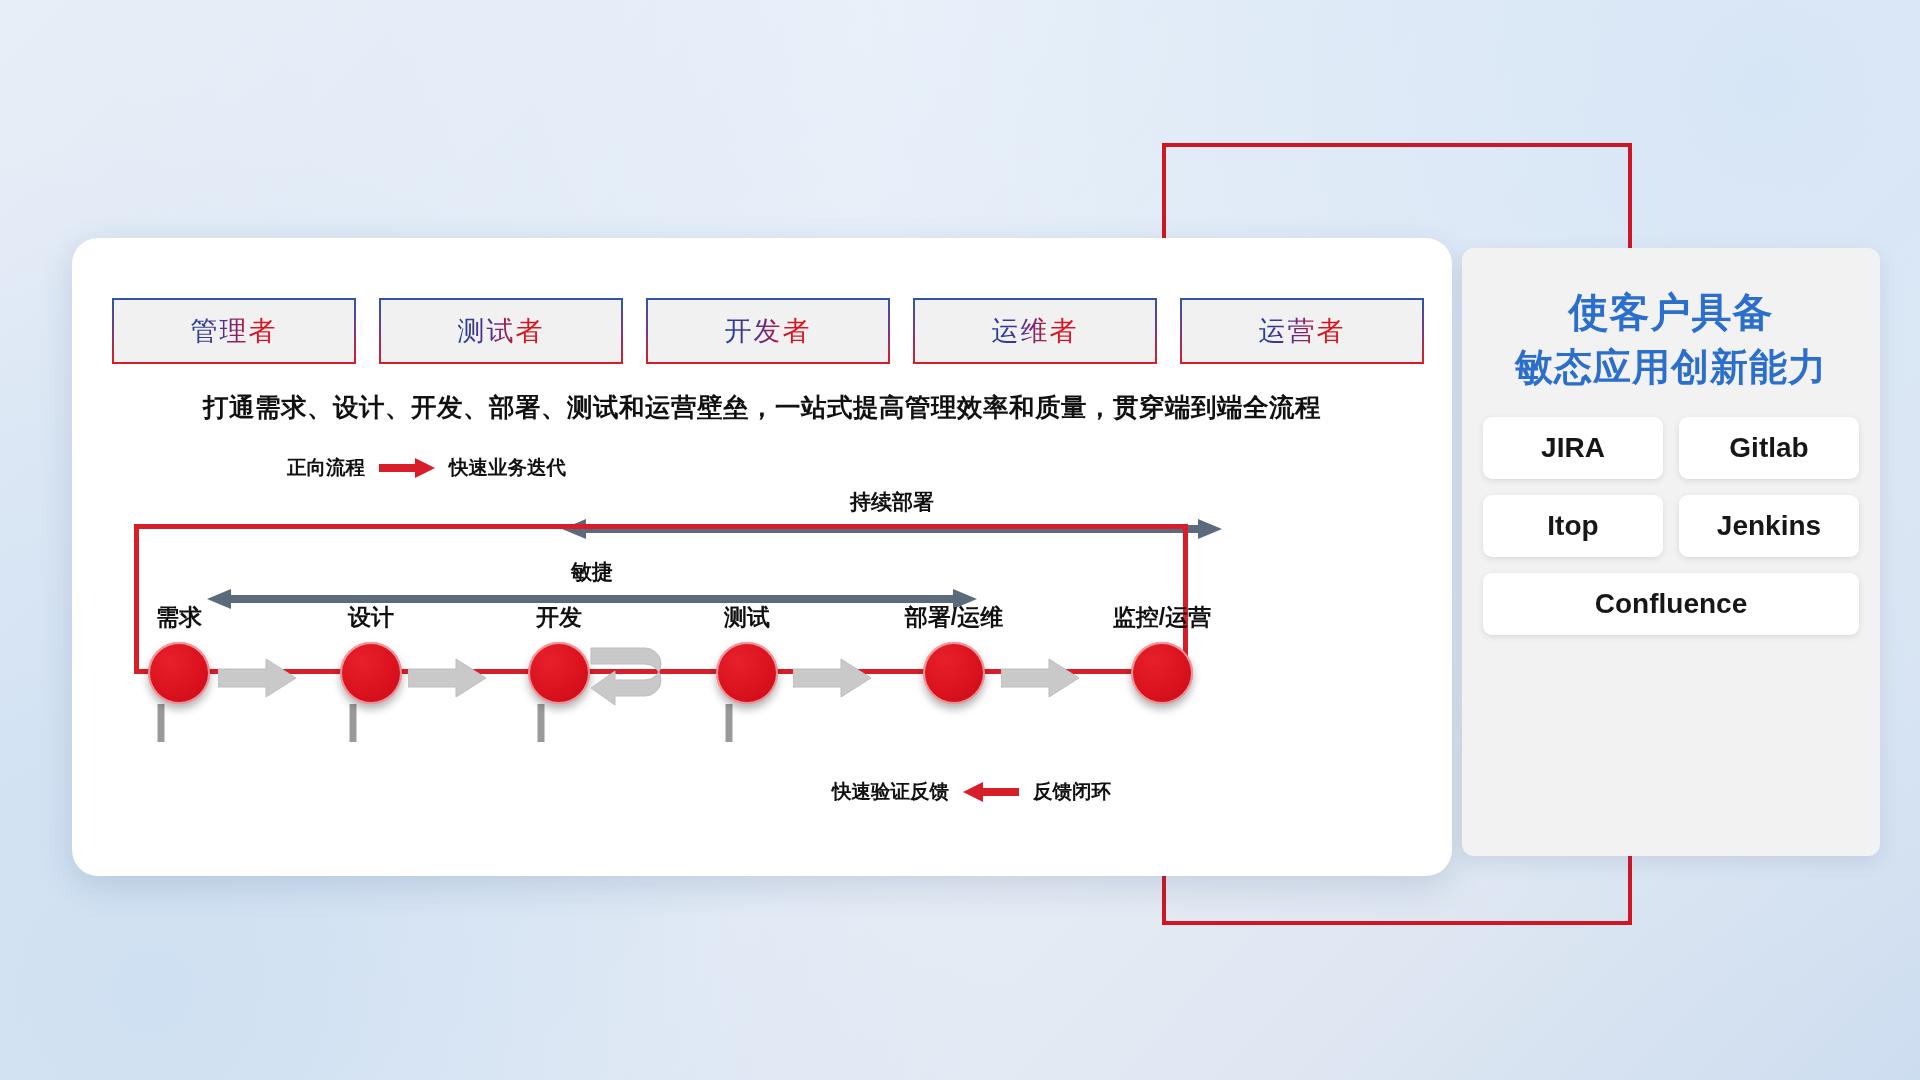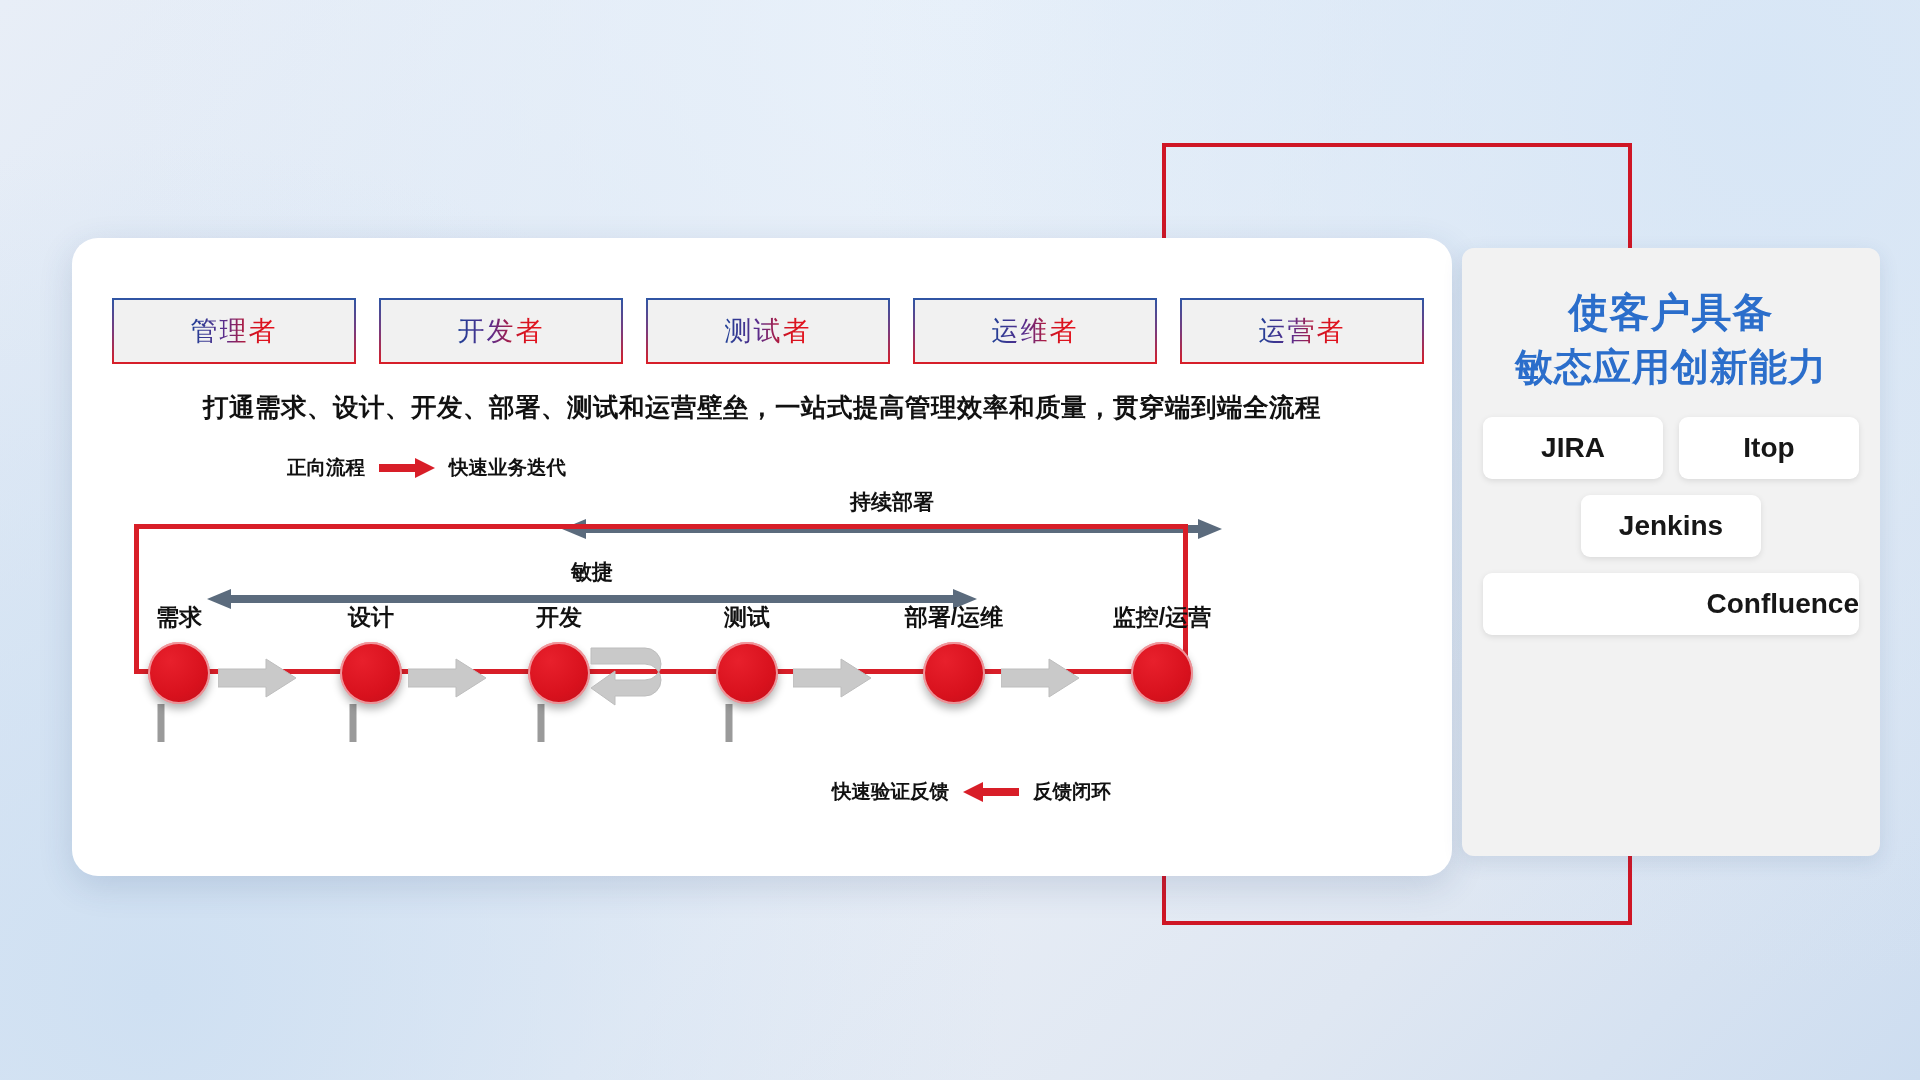--- a/index.html
+++ b/index.html
@@ -133,42 +133,42 @@
   }
   .panel-title .l2 { font-size:38px; display:block; }
   .tools { margin-top:22px; padding:0 14px; display:flex; flex-wrap:wrap; gap:16px 16px; justify-content:center; }
   .tool {
     background:#ffffff; border-radius:9px;
     display:flex; align-items:center; justify-content:center;
     font-size:28px; font-weight:bold; color:#171717;
     box-shadow:0 2px 6px rgba(0,0,0,.10);
     width:180px; height:62px;
   }
-  .tool.wide { width:376px;justify-content:flex-end; }
+  .tool.wide { width:376px; }
 </style>
 </head>
 <body>
 
 <div class="stage">
 
   <div class="outer-loop"></div>
   <div class="outer-loop-left-top"></div>
   <div class="outer-loop-left-bottom"></div>
 
   <div class="card">
 
     <div class="roles">
       <div class="role-box">
         <span class="role-label">管理者</span>
       </div>
       <div class="role-box">
+        <span class="role-label">测试者</span>
+      </div>
+      <div class="role-box">
         <span class="role-label">开发者</span>
-      </div>
-      <div class="role-box">
-        <span class="role-label">测试者</span>
       </div>
       <div class="role-box">
         <span class="role-label">运维者</span>
       </div>
       <div class="role-box">
         <span class="role-label">运营者</span>
       </div>
     </div>
 
     <div class="desc">打通需求、设计、开发、部署、测试和运营壁垒，一站式提高管理效率和质量，贯穿端到端全流程</div>
@@ -274,20 +274,23 @@
   <div class="panel">
     <div class="panel-title">
       <span>使客户具备</span>
       <span class="l2">敏态应用创新能力</span>
     </div>
     <div class="tools">
       <div class="tool">
         <span>JIRA</span>
       </div>
       <div class="tool">
+        <span>Gitlab</span>
+      </div>
+      <div class="tool">
         <span>Itop</span>
       </div>
       <div class="tool">
         <span>Jenkins</span>
       </div>
       <div class="tool wide">
         <span>Confluence</span>
       </div>
     </div>
   </div>

